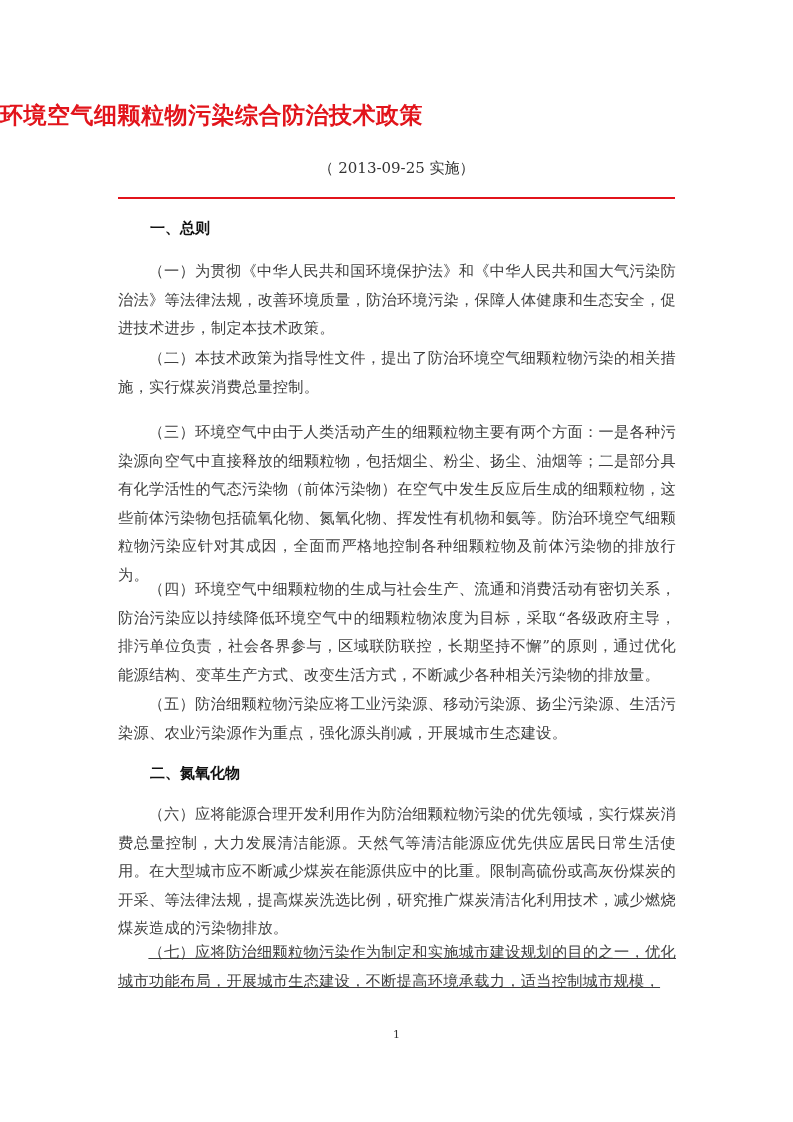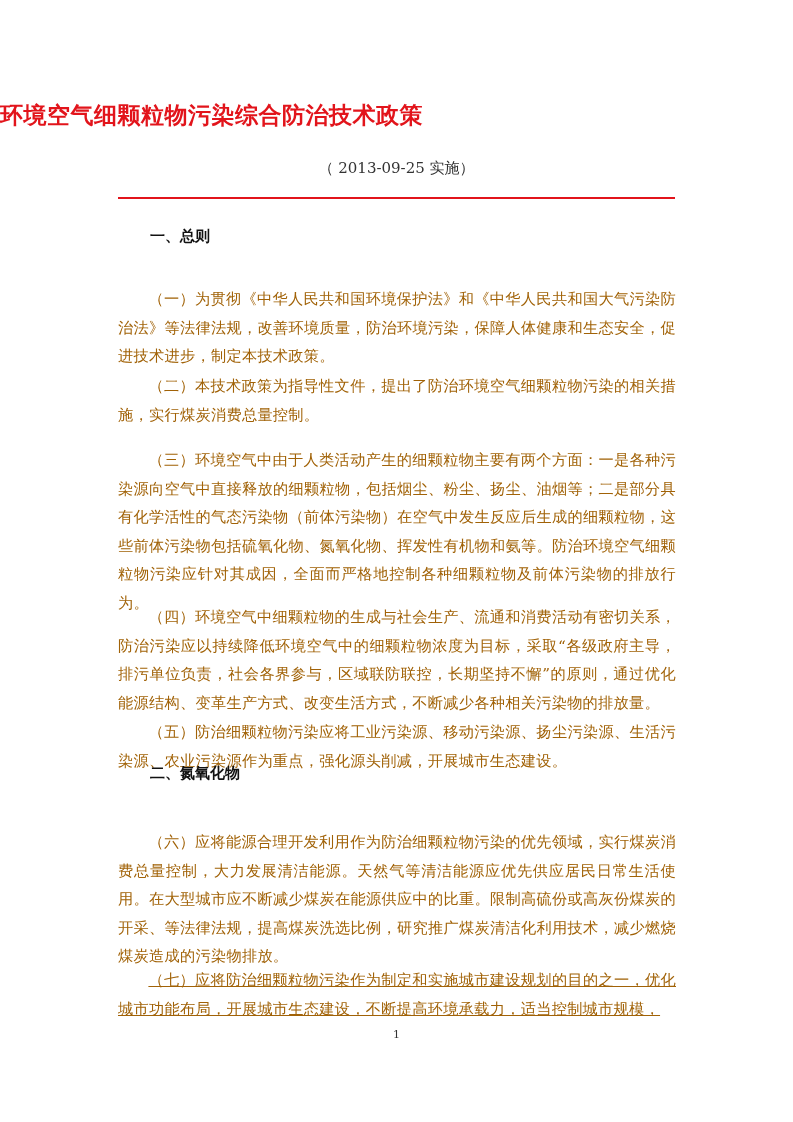--- a/index.html
+++ b/index.html
@@ -7,32 +7,32 @@
            font-family: "DejaVu Serif", "Liberation Serif", serif; color: #222; }
     .title { position: absolute; top: 100px; left: 0; width: 793px; text-align: left;
              font-family: "DejaVu Sans", "Liberation Sans", sans-serif; font-weight: bold;
              font-size: 23px; color: #e2141b; letter-spacing: 0.5px; }
     .subtitle { position: absolute; top: 159px; left: 0; width: 793px; text-align: center;
                 font-size: 15px; color: #333; }
     .rule { position: absolute; top: 197px; left: 118px; width: 557px; height: 2px; background: #e2141b; }
     .h { position: absolute; left: 150px; font-family: "DejaVu Sans", "Liberation Sans", sans-serif;
          font-weight: bold; font-size: 15px; color: #111; }
     .p { position: absolute; left: 118px; width: 558px; font-size: 15.2px; line-height: 28.6px;
-         text-indent: 2em; text-align: justify; text-align-last: left; letter-spacing: 0.3px; color: #a16207; margin-top: 28px; }
+         text-indent: 2em; text-align: justify; text-align-last: left; letter-spacing: 0.3px; color: #404040; }
     .pageno { position: absolute; top: 1028px; left: 0; width: 793px; text-align: center; font-size: 11px; color: #333; }
   </style>
 </head>
 <body>
 
 <div>
   <div class="title">环境空气细颗粒物污染综合防治技术政策</div>
   <div class="subtitle">（ 2013-09-25 实施）</div>
   <div class="rule"></div>
 
-  <div class="h" style="top:219px;margin-top:8px;">一、总则</div>
+  <div class="h" style="top:219px;">一、总则</div>
   <div class="p" style="top:257px;">（一）为贯彻《中华人民共和国环境保护法》和《中华人民共和国大气污染防治法》等法律法规，改善环境质量，防治环境污染，保障人体健康和生态安全，促进技术进步，制定本技术政策。</div>
   <div class="p" style="top:344px;">（二）本技术政策为指导性文件，提出了防治环境空气细颗粒物污染的相关措施，实行煤炭消费总量控制。</div>
   <div class="p" style="top:418px;">（三）环境空气中由于人类活动产生的细颗粒物主要有两个方面：一是各种污染源向空气中直接释放的细颗粒物，包括烟尘、粉尘、扬尘、油烟等；二是部分具有化学活性的气态污染物（前体污染物）在空气中发生反应后生成的细颗粒物，这些前体污染物包括硫氧化物、氮氧化物、挥发性有机物和氨等。防治环境空气细颗粒物污染应针对其成因，全面而严格地控制各种细颗粒物及前体污染物的排放行为。</div>
   <div class="p" style="top:575px;">（四）环境空气中细颗粒物的生成与社会生产、流通和消费活动有密切关系，防治污染应以持续降低环境空气中的细颗粒物浓度为目标，采取“各级政府主导，排污单位负责，社会各界参与，区域联防联控，长期坚持不懈”的原则，通过优化能源结构、变革生产方式、改变生活方式，不断减少各种相关污染物的排放量。</div>
   <div class="p" style="top:690px;">（五）防治细颗粒物污染应将工业污染源、移动污染源、扬尘污染源、生活污染源、农业污染源作为重点，强化源头削减，开展城市生态建设。</div>
 
   <div class="h" style="top:764px;">二、氮氧化物</div>
   <div class="p" style="top:800px;">（六）应将能源合理开发利用作为防治细颗粒物污染的优先领域，实行煤炭消费总量控制，大力发展清洁能源。天然气等清洁能源应优先供应居民日常生活使用。在大型城市应不断减少煤炭在能源供应中的比重。限制高硫份或高灰份煤炭的开采、等法律法规，提高煤炭洗选比例，研究推广煤炭清洁化利用技术，减少燃烧煤炭造成的污染物排放。</div>
   <div class="p" style="top:938px;text-decoration:underline;">（七）应将防治细颗粒物污染作为制定和实施城市建设规划的目的之一，优化城市功能布局，开展城市生态建设，不断提高环境承载力，适当控制城市规模，</div>
 

